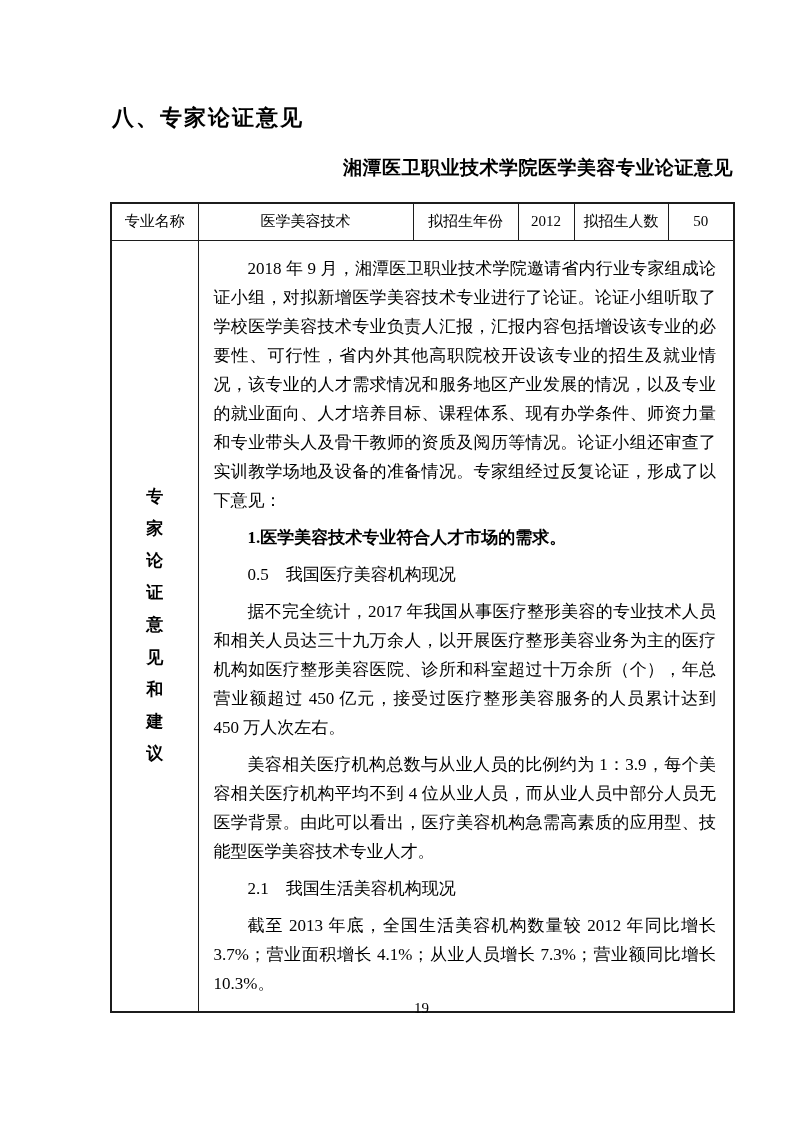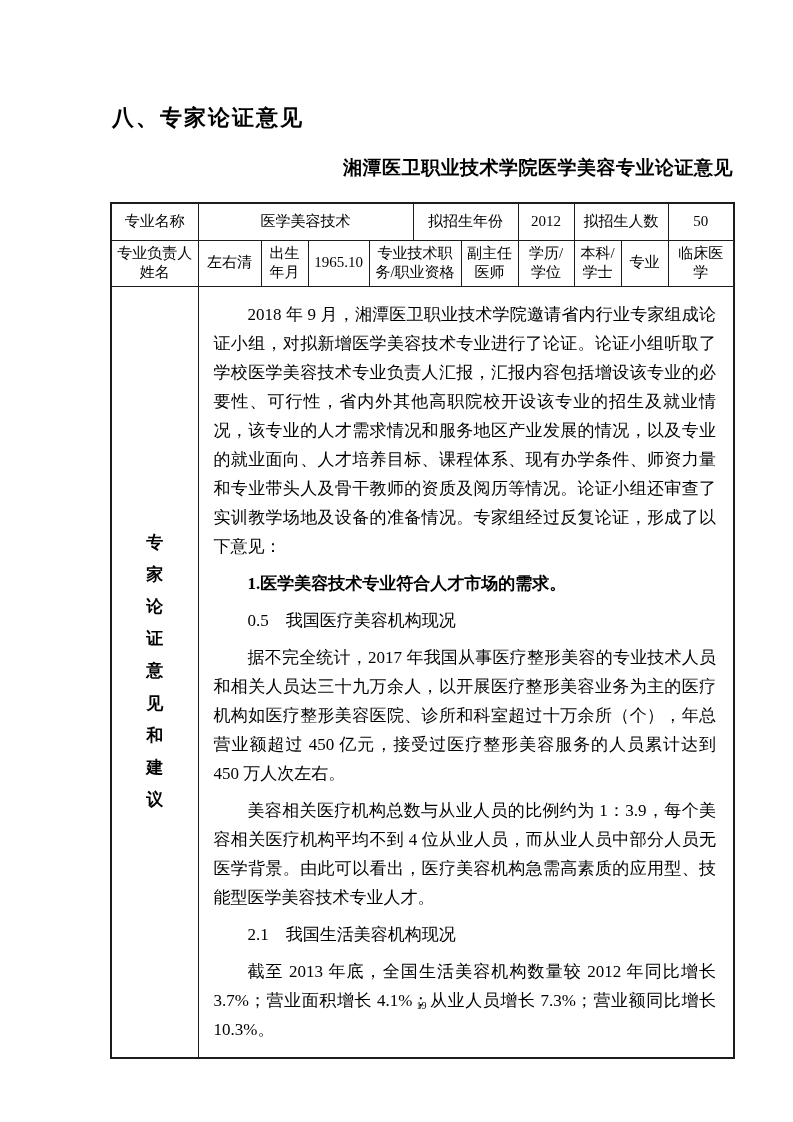--- a/index.html
+++ b/index.html
@@ -41,21 +41,21 @@
   td.opinion-body-cell {
     vertical-align:top; text-align:left; padding:5px 9px 5px 7px;
   }
   .para {
     margin:8px; text-indent:2em; text-align:justify;
     font-size:17px; line-height:29px; color:#000000;
   }
   .para.bold { font-weight:bold; }
   .pageno {
     position:absolute; left:110px; top:1000px; width:623px; text-align:center;
-    font-size:10px; color:#000;
+    font-size:15px; color:#000;
   }
 </style>
 </head>
 <body>
 
 <div class="page">
 
   <h1 class="heading">八、专家论证意见</h1>
 
   <div class="subtitle">湘潭医卫职业技术学院医学美容专业论证意见</div>
@@ -75,32 +75,20 @@
         <col style="width:66px">
     </colgroup>
     <tbody>
         <tr class="r1">
       <td>专业名称</td>
       <td colspan="4">医学美容技术</td>
       <td colspan="2">拟招生年份</td>
       <td>2012</td>
       <td colspan="2">拟招生人数</td>
       <td>50</td>
-    </tr>
-    <tr class="r2">
-      <td>专业负责人姓名</td>
-      <td>左右清</td>
-      <td>出生年月</td>
-      <td>1965.10</td>
-      <td colspan="2">专业技术职务/职业资格</td>
-      <td>副主任医师</td>
-      <td>学历/学位</td>
-      <td>本科/学士</td>
-      <td>专业</td>
-      <td>临床医学</td>
     </tr>
     <tr class="r3">
       <td class="opinion-label-cell">
         <div class="vlabel">
               <span>专</span>
               <span>家</span>
               <span>论</span>
               <span>证</span>
               <span>意</span>
               <span>见</span>

